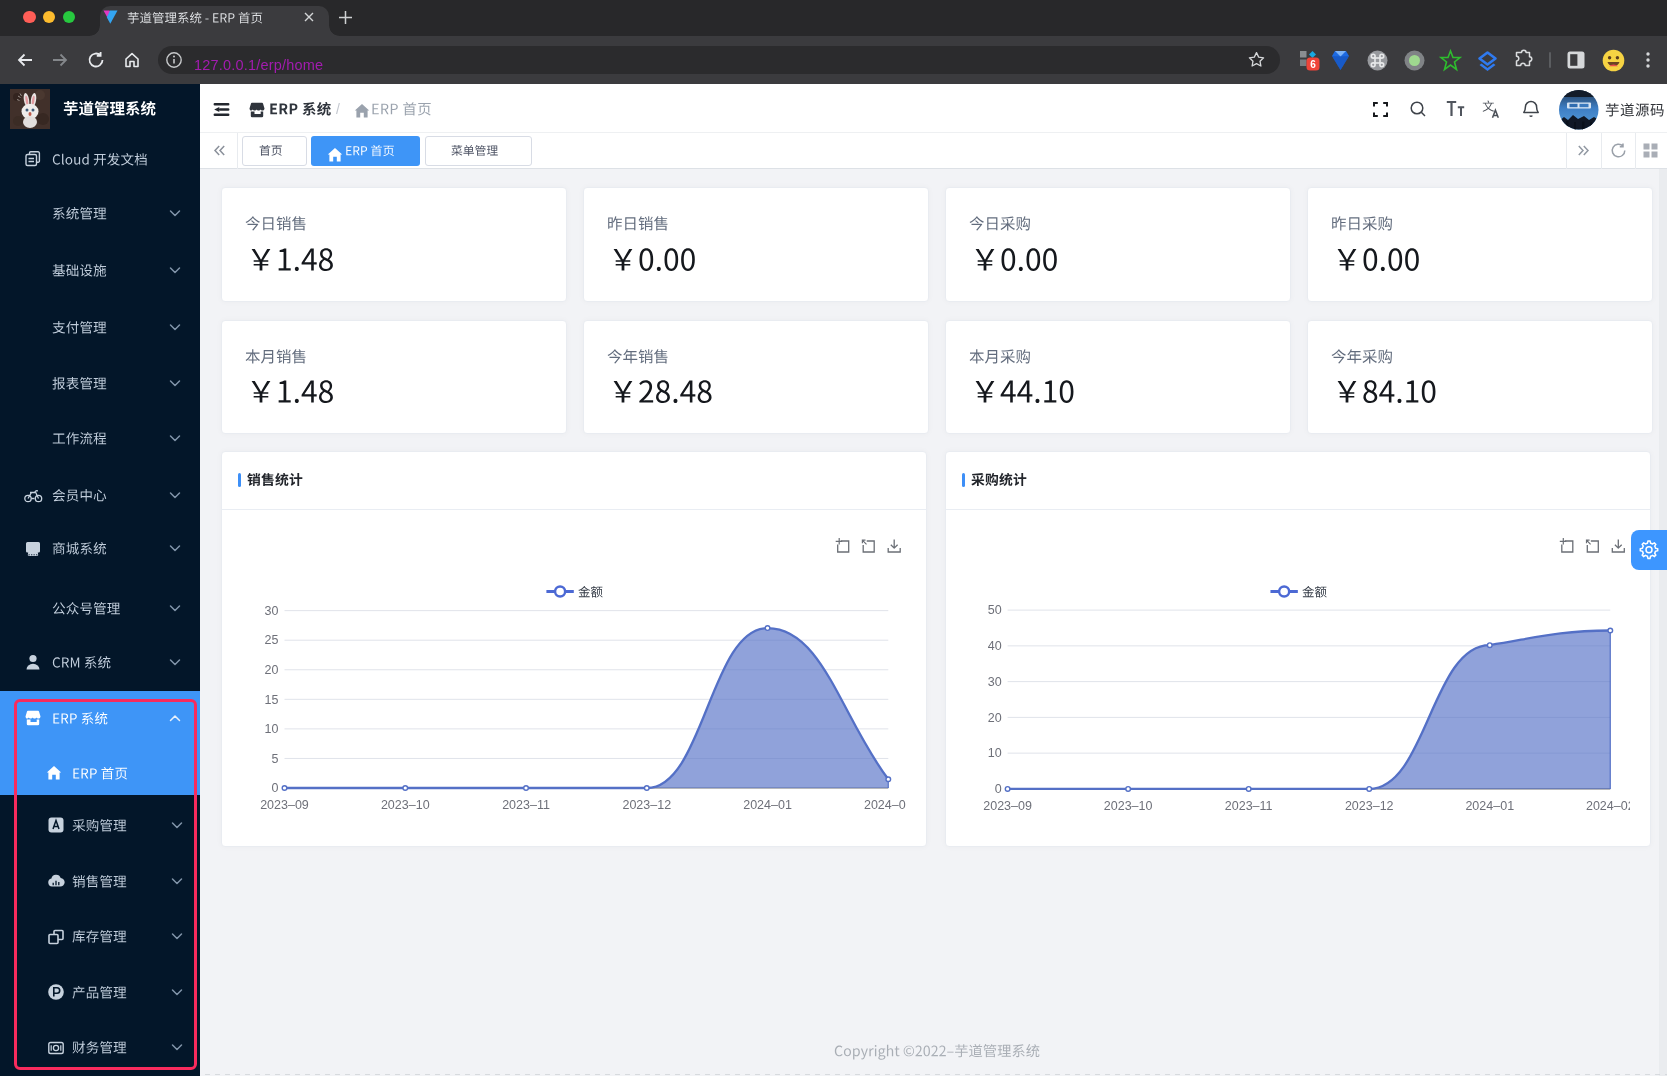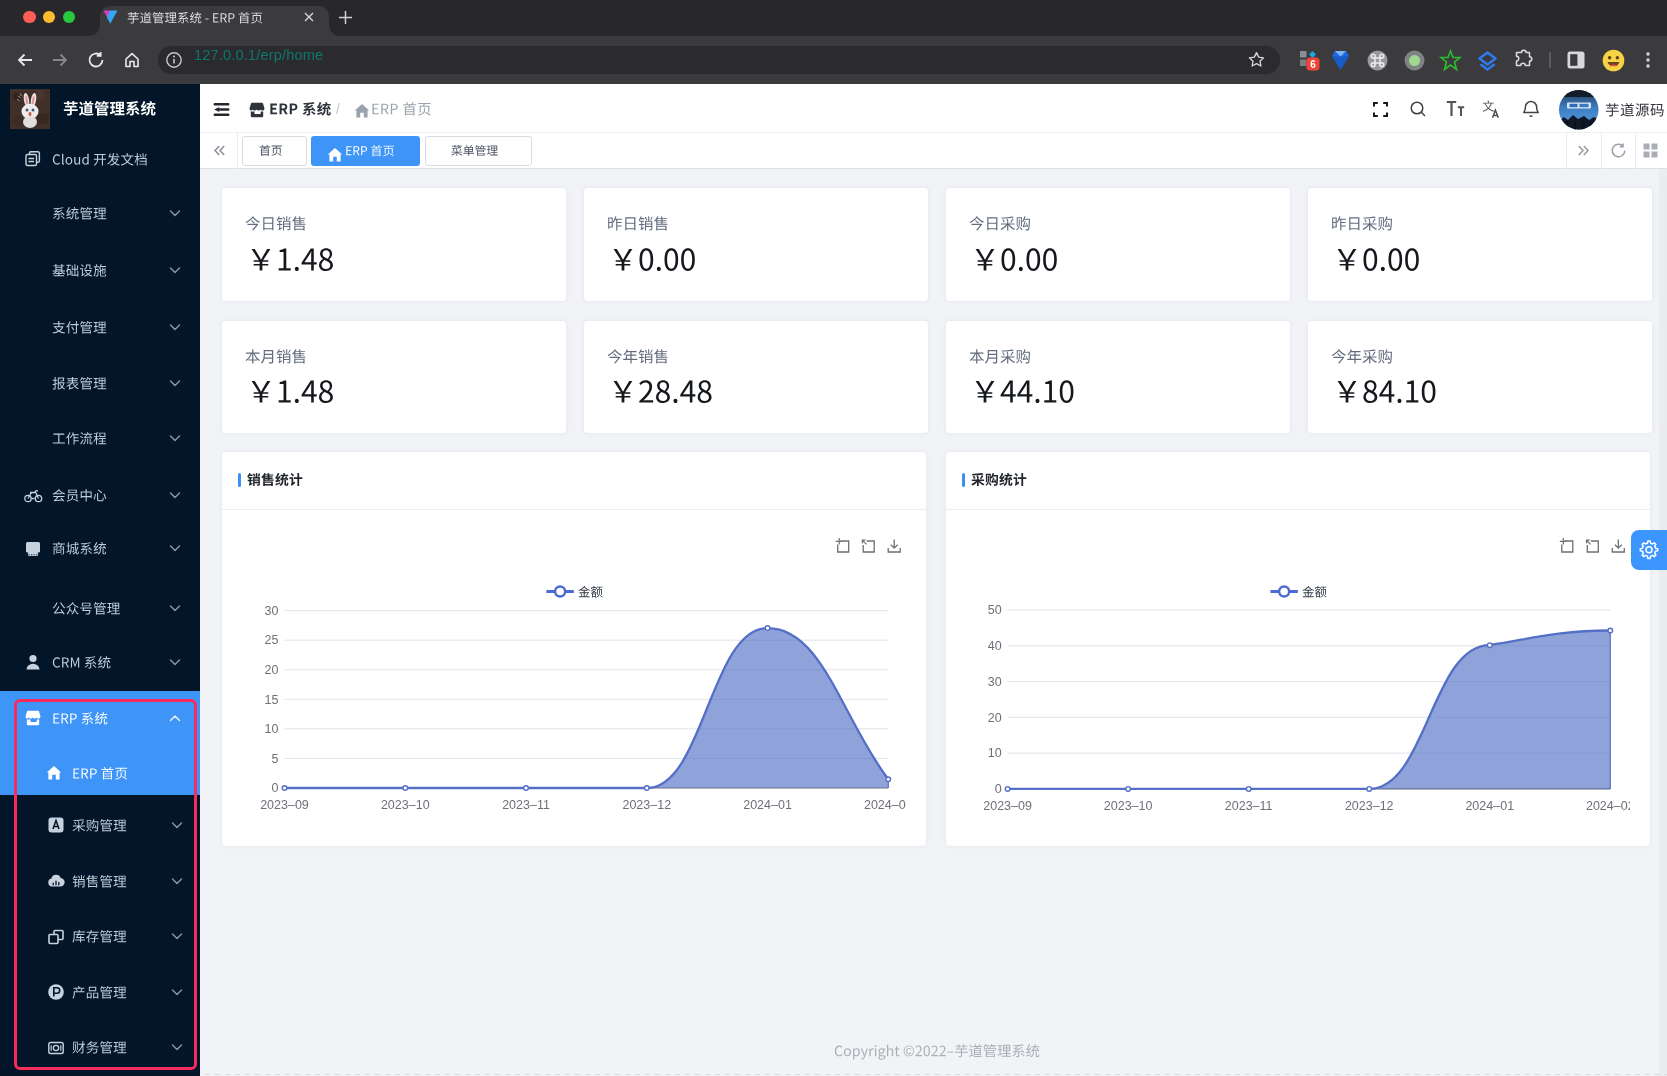--- a/index.html
+++ b/index.html
@@ -52,21 +52,21 @@
     </svg>
     <svg class="abs" style="left:123px;top:51px;" width="18" height="18" viewBox="0 0 18 18">
       <path d="M3 8 L9 2.6 L15 8 V15.5 H11 V10.5 H7 V15.5 H3 Z" stroke="#e8eaed" stroke-width="1.6" fill="none" stroke-linejoin="round"></path>
     </svg>
     <div class="abs" style="left:158px;top:46px;width:1122px;height:28px;background:#2b2b2d;border-radius:14px"></div>
     <svg class="abs" style="left:165px;top:51px;" width="18" height="18" viewBox="0 0 18 18">
       <circle cx="9" cy="9" r="7.2" stroke="#c6c8ca" stroke-width="1.4" fill="none"></circle>
       <path d="M9 8 V12.6" stroke="#c6c8ca" stroke-width="1.6"></path>
       <circle cx="9" cy="5.4" r="1" fill="#c6c8ca"></circle>
     </svg>
-    <div class="tx" style="left:194px;top:47px;font-size:14.5px;color:#0f766e;letter-spacing:0.2px">127.0.0.1/erp/home</div>
+    <div class="tx" style="left:194px;top:57px;font-size:14.5px;color:#a21caf;letter-spacing:0.2px">127.0.0.1/erp/home</div>
     <svg class="abs" style="left:1248px;top:51px;" width="17" height="17" viewBox="0 0 17 17">
       <path d="M8.5 1.6 L10.7 6.1 L15.6 6.8 L12 10.2 L12.9 15 L8.5 12.7 L4.1 15 L5 10.2 L1.4 6.8 L6.3 6.1 Z" stroke="#d6d8da" stroke-width="1.3" fill="none" stroke-linejoin="round"></path>
     </svg>
     <svg class="abs" style="left:1299px;top:50px;" width="22" height="22" viewBox="0 0 22 22">
       <rect x="1" y="1" width="6.5" height="6.5" fill="#8a8d91"></rect>
       <rect x="1" y="9.5" width="6.5" height="6.5" fill="#7a7d81"></rect>
       <polygon points="10,4.5 13.5,1 17,4.5 13.5,8" fill="#18a8e0"></polygon>
       <rect x="7.5" y="7.5" width="13" height="13" rx="3.5" fill="#f04439"></rect>
       <text x="14" y="17.7" font-size="10" font-weight="bold" fill="#fff" text-anchor="middle" font-family="Liberation Sans">6</text>
     </svg>

